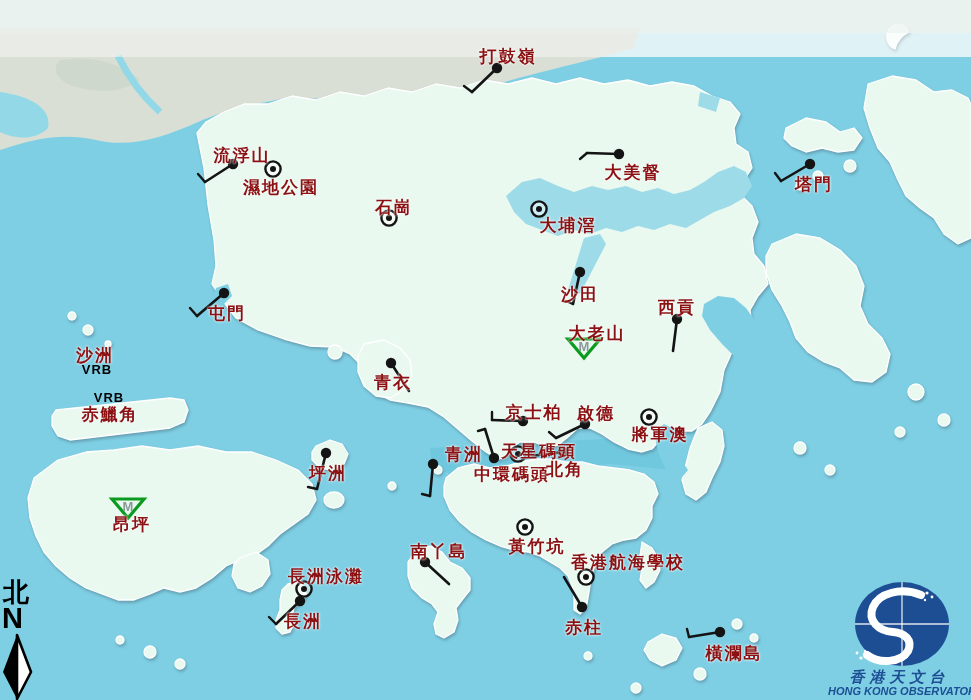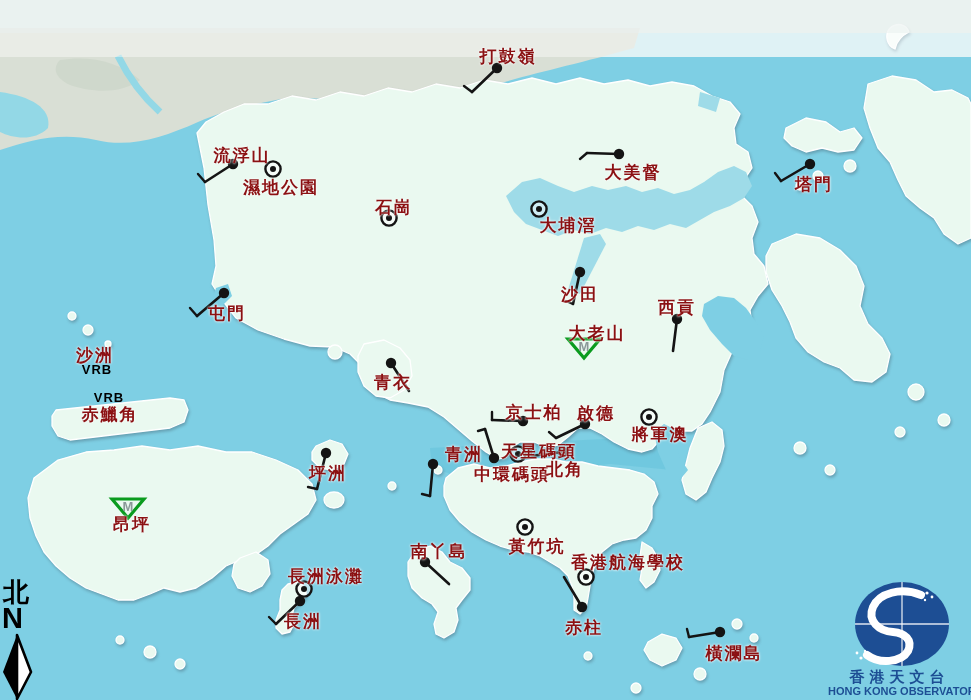--- a/index.html
+++ b/index.html
@@ -17,21 +17,21 @@
              letter-spacing:1px;}
   #title-bar{position:absolute;left:0;top:0;height:33px;background:rgba(253,253,253,.96);
              display:flex;align-items:center;padding:0 16px 0 6px;
              font-family:"Liberation Serif","DejaVu Serif",serif;font-size:22px;color:#000;
              letter-spacing:1px;white-space:nowrap;}
   #compass{position:absolute;left:0px;top:580px;width:44px;height:120px;color:#000;}
   #compass .zh{position:absolute;left:3px;top:0;font-family:"Liberation Serif","DejaVu Serif",serif;
                font-size:26px;font-weight:700;line-height:1;}
   #compass .en{position:absolute;left:2px;top:24px;font-family:"Liberation Sans",sans-serif;
                font-size:29px;font-weight:800;line-height:1;}
-  #logo{position:absolute;left:828px;top:578px;width:143px;height:122px;}
+  #logo{position:absolute;left:828px;top:578px;width:143px;height:122px;font-style:italic;}
   #logo .zh{position:absolute;left:0;right:0;top:90px;text-align:center;color:#1d4e94;
             font-family:"Liberation Sans",sans-serif;font-weight:700;font-size:15px;letter-spacing:5px;}
   #logo .en{position:absolute;left:0;right:0;top:107px;text-align:center;color:#1d4e94;
             font-family:"Liberation Sans",sans-serif;font-weight:700;font-size:11px;letter-spacing:0px;
             white-space:nowrap;}
 </style>
 </head>
 <body>
 
 <div id="stage">

